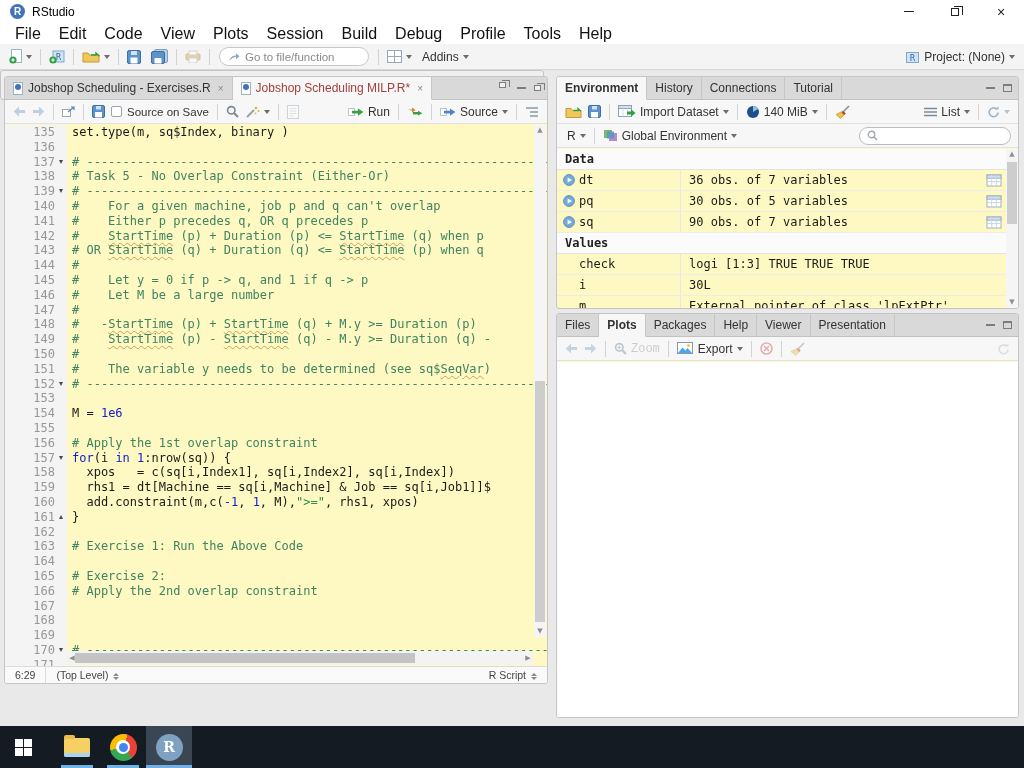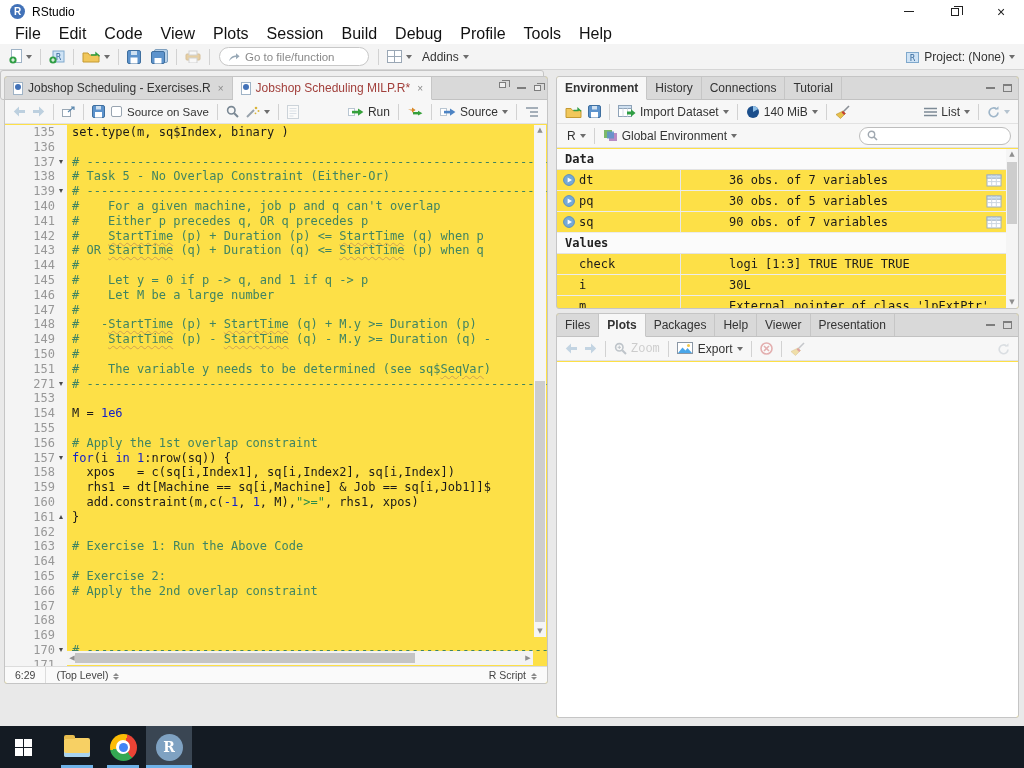--- a/index.html
+++ b/index.html
@@ -27,21 +27,21 @@
   .caret.lt { border-top-color:#b5c3cf; }
   .tb-item { display:flex; align-items:center; padding:2px 3px; flex:none; }
   .tb-label { margin-left:4px; color:#333; }
   .goto-box { display:flex; align-items:center; background:#fff; border:1px solid #c8c8c8; border-radius:11px; height:19px; width:150px; padding:0 8px; margin:0 4px; }
   .goto-box input { border:none; outline:none; width:110px; font-size:11.5px; color:#444; background:transparent; margin-left:5px; font-family:"Liberation Sans",sans-serif; }
   .goto-box input::placeholder { color:#8a8a8a; }
   .spacer { flex:1; }
 
   
   .workspace { position:absolute; top:70px; left:0; width:1024px; height:656px; background:#e9e9e9; }
-  .pane { position:absolute; background:#fde047; border:1px solid #c5c5c5; border-radius:3px; overflow:hidden; }
+  .pane { position:absolute; background:#fef9c3; border:1px solid #c5c5c5; border-radius:3px; overflow:hidden; }
   #source-pane { left:4px; top:6px; width:544px; height:608px; }
   #env-pane    { left:556px; top:6px;  width:463px; height:233px; }
   #plots-pane  { left:556px; top:243px; width:463px; height:405px; }
   #console-pane{ left:4px; top:622px; width:544px; height:30px; background:#efefef; display:flex; align-items:center; }
 
   .tabstrip { height:23px; background:#d9d9d9; border-bottom:1px solid #c2c2c2; display:flex; align-items:stretch; }
   .tab { display:flex; align-items:center; padding:0 8px; font-size:12px; color:#333; border-right:1px solid #c6c6c6; cursor:default; }
   .tab.active { background:#f7f7f7; border-bottom:1px solid #f7f7f7; margin-bottom:-1px; }
   .tab .modified { color:#a2403c; }
   .tab-close { margin-left:7px; color:#8a8a8a; font-size:10px; }
@@ -94,21 +94,21 @@
 
   
   .env-row2 { height:24px; background:#f7f7f7; border-bottom:1px solid #e2e2e2; display:flex; align-items:center; padding:0 7px; }
   .search-box { margin-left:auto; width:152px; height:18px; border:1px solid #bdbdbd; border-radius:9px; background:#fff; display:flex; align-items:center; padding:0 7px; }
   .env-list { position:absolute; top:72px; left:0; right:0; bottom:0; font-family:"DejaVu Sans Mono","Liberation Mono",monospace; font-size:12px; }
   .env-section { height:21px; display:flex; align-items:center; padding-left:8px; background:#fbfbfb; border-bottom:1px solid #e3e3e3; color:#222; font-weight:bold; font-size:12px; }
   .env-item { height:21px; display:flex; align-items:center; border-bottom:1px solid #ececec; }
   .env-name { width:124px; flex:none; display:flex; align-items:center; padding-left:6px; border-right:1px solid #e7e7e7; height:100%; }
   .env-name .nm { margin-left:4px; }
   .env-name.noicon .nm { margin-left:16px; }
-  .env-val { flex:1; padding-left:8px; white-space:nowrap; overflow:hidden;margin-left:40px; }
+  .env-val { flex:1; padding-left:8px; white-space:nowrap; overflow:hidden; }
   .env-grid-ic { flex:none; margin-right:16px; }
   .env-scroll { position:absolute; top:72px; right:0; bottom:0; width:12px; background:#f5f5f5; }
   .env-vthumb { position:absolute; left:1px; right:1px; top:13px; height:62px; background:#cdcdcd; }
 
   
   .plots-body { position:absolute; top:48px; left:0; right:0; bottom:0; background:#fff; }
 
   
   #console-pane { border:1px solid #c5c5c5; border-radius:3px; padding:0 14px; }
   .console-title { font-size:12.5px; color:#333; }
@@ -466,21 +466,21 @@
           </div>
           <div class="gl">
             <span class="ln">150</span>
             <span class="fold"></span>
           </div>
           <div class="gl">
             <span class="ln">151</span>
             <span class="fold"></span>
           </div>
           <div class="gl">
-            <span class="ln">271</span>
+            <span class="ln">152</span>
             <span class="fold">▾</span>
           </div>
           <div class="gl">
             <span class="ln">153</span>
             <span class="fold"></span>
           </div>
           <div class="gl">
             <span class="ln">154</span>
             <span class="fold"></span>
           </div>

